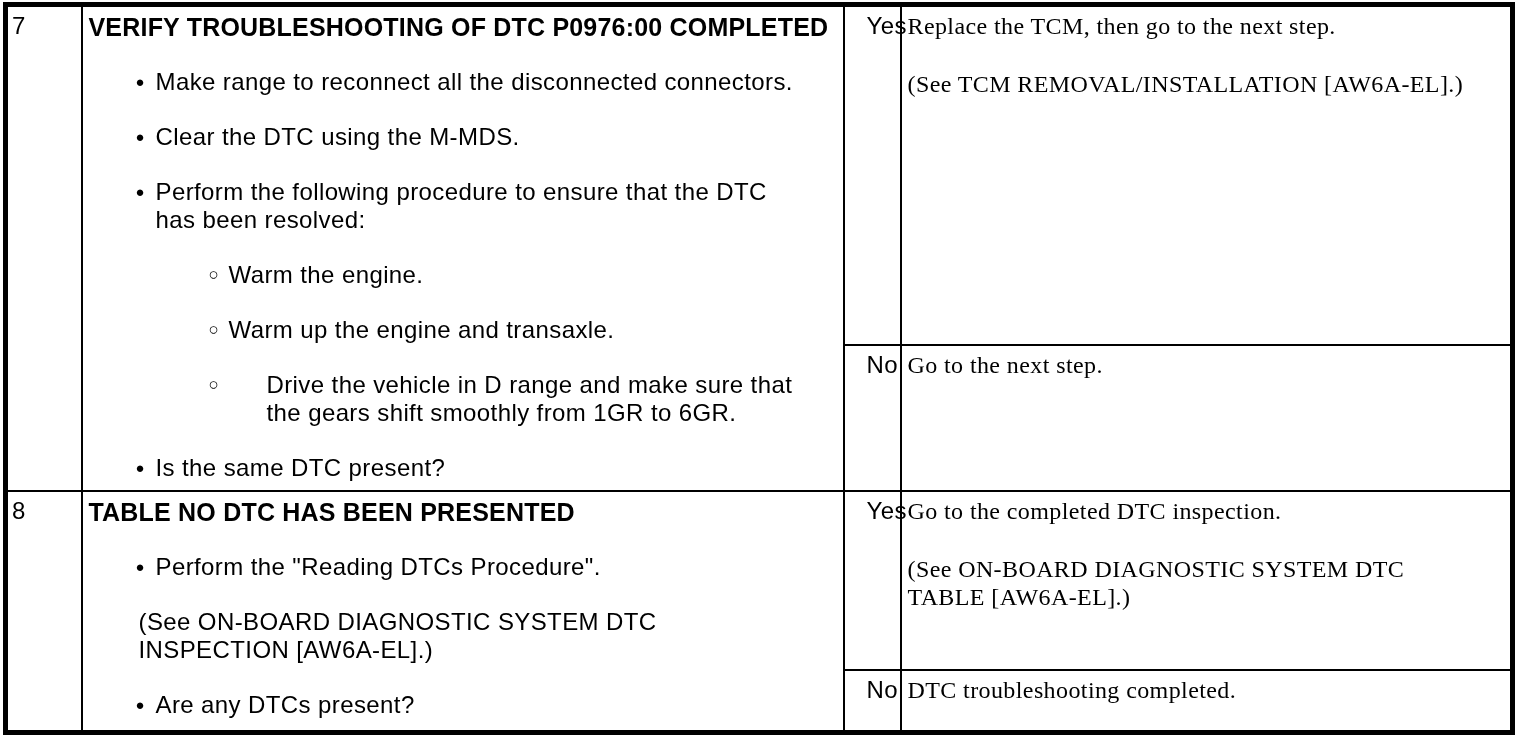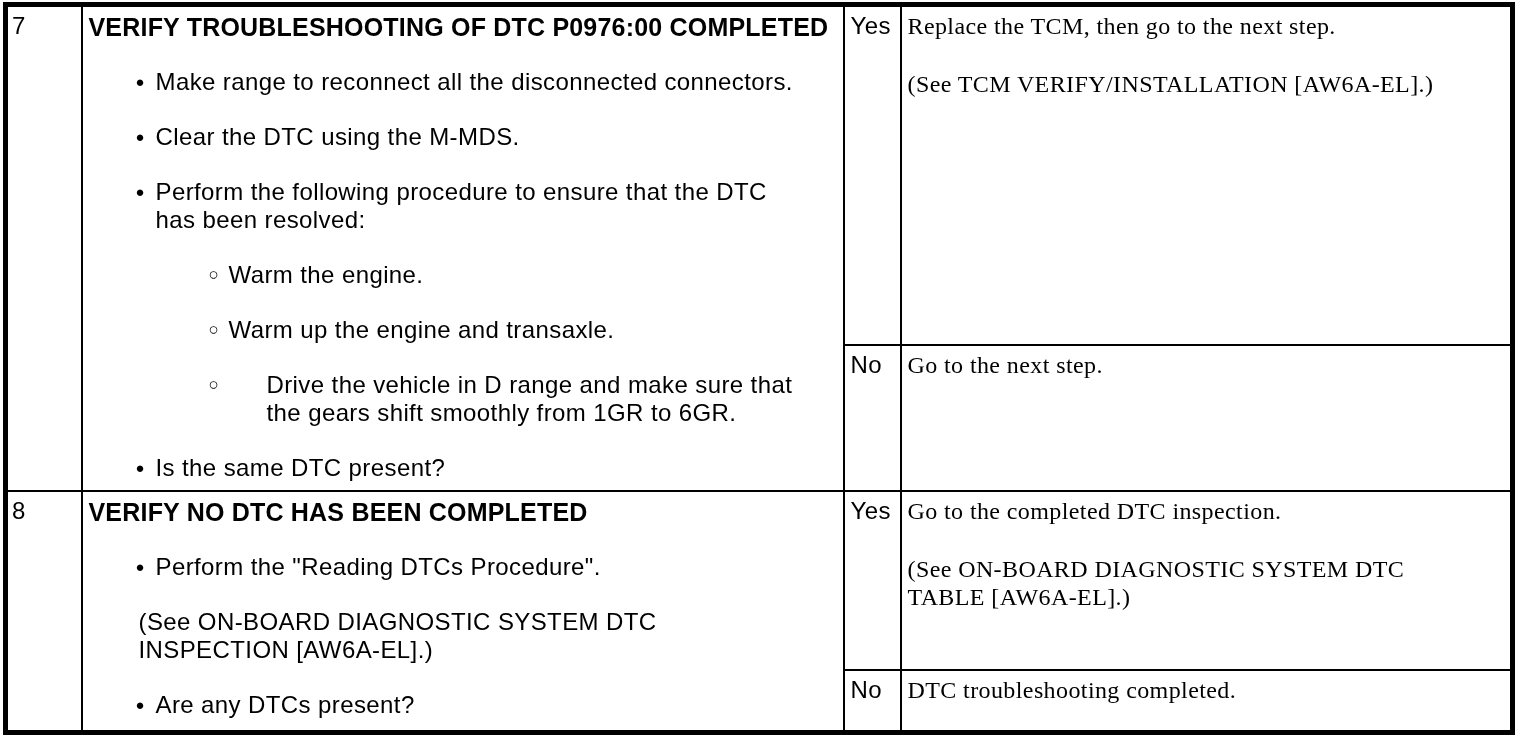--- a/index.html
+++ b/index.html
@@ -38,21 +38,21 @@
   .b{flex:0 0 20px;width:20px;font-size:15px;line-height:28px;}
   .b.s{font-size:17px;font-weight:bold;line-height:27px;}
   .t{display:block;}
   .t.w638{max-width:638px;}
   .t.w545{max-width:545px;margin-left:38px;}
   .t.w585{max-width:585px;}
   .t.w560{max-width:560px;}
 
   .ans{
     font-size:24px;line-height:28px;letter-spacing:.4px;
-    padding:5px 0 0 6px;
+    padding:5px 0 0 22px;
   }
   .act{
     font-size:24px;line-height:28px;letter-spacing:.4px;
     padding:5px 6px 0 6px;overflow:hidden;font-family:Liberation Serif, serif;
   }
   .act p{margin:0;}
   .act p + p{margin-top:30px;}
 </style>
 </head>
 <body>
@@ -100,38 +100,38 @@
         <div class="item l1">
           <span class="b">●</span>
           <span class="t">Is the same DTC present?</span>
         </div>
       </td>
       <td class="ans">
         <span>Yes</span>
       </td>
       <td class="act">
         <p>Replace the TCM, then go to the next step.</p>
-        <p>(See TCM VERIFY/INSTALLATION [AW6A-EL].)</p>
+        <p>(See TCM REMOVAL/INSTALLATION [AW6A-EL].)</p>
       </td>
     </tr>
     <tr class="h2">
       <td class="ans">
         <span>No</span>
       </td>
       <td class="act">
         <p>Go to the next step.</p>
       </td>
     </tr>
 
     <tr class="h3">
       <td class="step" rowspan="2">
         <span>8</span>
       </td>
       <td class="insp" rowspan="2">
-        <div class="title">VERIFY NO DTC HAS BEEN COMPLETED</div>
+        <div class="title">TABLE NO DTC HAS BEEN PRESENTED</div>
         <div class="item l1">
           <span class="b">●</span>
           <span class="t">Perform the "Reading DTCs Procedure".</span>
         </div>
         <div class="item cont">
           <span class="t w585">(See ON-BOARD DIAGNOSTIC SYSTEM DTC INSPECTION [AW6A-EL].)</span>
         </div>
         <div class="item l1">
           <span class="b">●</span>
           <span class="t">Are any DTCs present?</span>

